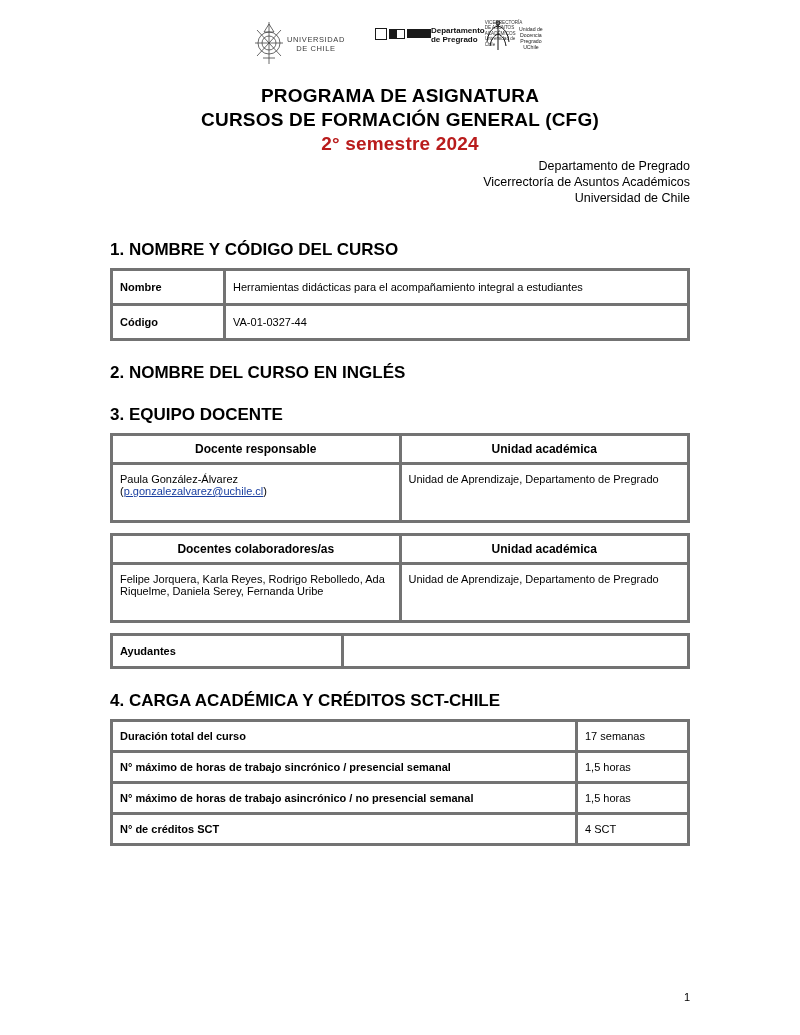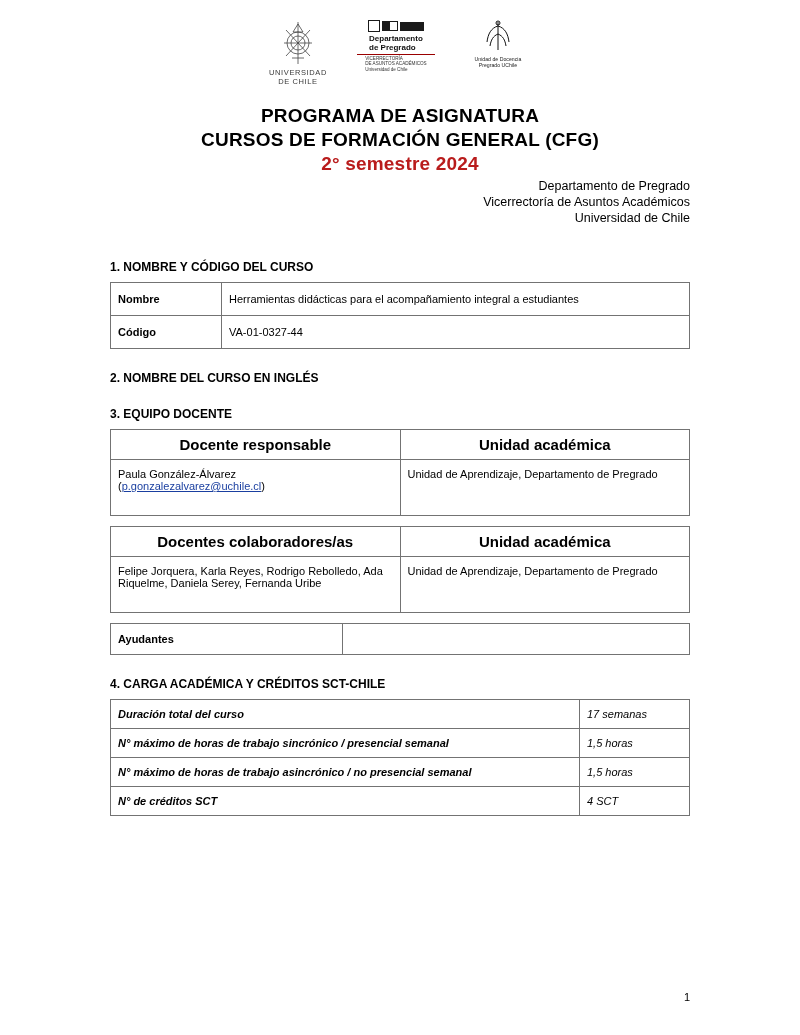--- a/index.html
+++ b/index.html
@@ -27,21 +27,21 @@
   .logos {
     display: flex;
     justify-content: center;
     align-items: flex-start;
     gap: 30px;
     margin-top: 6px;
     margin-bottom: 18px;
   }
   .logo-block {
     display: flex;
-    flex-direction: column;
+    flex-direction: row;
     align-items: center;
   }
   .uch-mark {
     width: 36px;
     height: 46px;
     position: relative;
   }
   .uch-mark svg { display:block; }
   .uch-text {
     font-size: 7.5px;
@@ -117,68 +117,68 @@
   }
   .doc-sub {
     text-align: right;
     font-size: 12.5px;
     line-height: 16px;
     margin-top: 2px;
   }
 
   
   .section-head {
-    font-size: 12px;
+    font-size: 17px;
     font-weight: bold;
     margin: 22px 0 8px 0;
   }
   .first-section { margin-top: 34px; }
 
   table {
     border-collapse: collapse;
     width: 100%;
     font-size: 11px;
   }
   table td, table th {
-    border: 1px solid #737373;
+    border: 3px solid #737373;
     padding: 5px 7px;
     vertical-align: middle;
     text-align: left;
     font-weight: normal;
   }
   .t-name td:first-child { width: 96px; font-weight: bold; }
   .t-name td { height: 22px; }
 
   .t-english td {
     font-style: italic;
     height: 20px;
   }
 
   .t-teach th {
     text-align: center;
     font-weight: bold;
-    font-size: 15px;
+    font-size: 12px;
     padding: 6px 7px;
   }
   .t-teach td { height: 42px; vertical-align: top; padding-top: 8px; }
   .t-teach .col1 { width: 50%; }
   .mail {
     color: #1a3fa0;
     text-decoration: underline;
   }
 
   .t-helpers td:first-child {
     width: 40%;
     font-weight: bold;
   }
   .t-helpers td { height: 20px; }
 
   .t-load td:first-child { font-weight: bold; }
   .t-load td:last-child { width: 95px; }
-  .t-load td { height: 18px; font-style: italic; }
+  .t-load td { height: 18px; }
 
   .spacer-sm { height: 10px; }
 
   .page-number {
     position: absolute;
     right: 110px;
     bottom: 32px;
     font-size: 11px;
   }
 </style>

